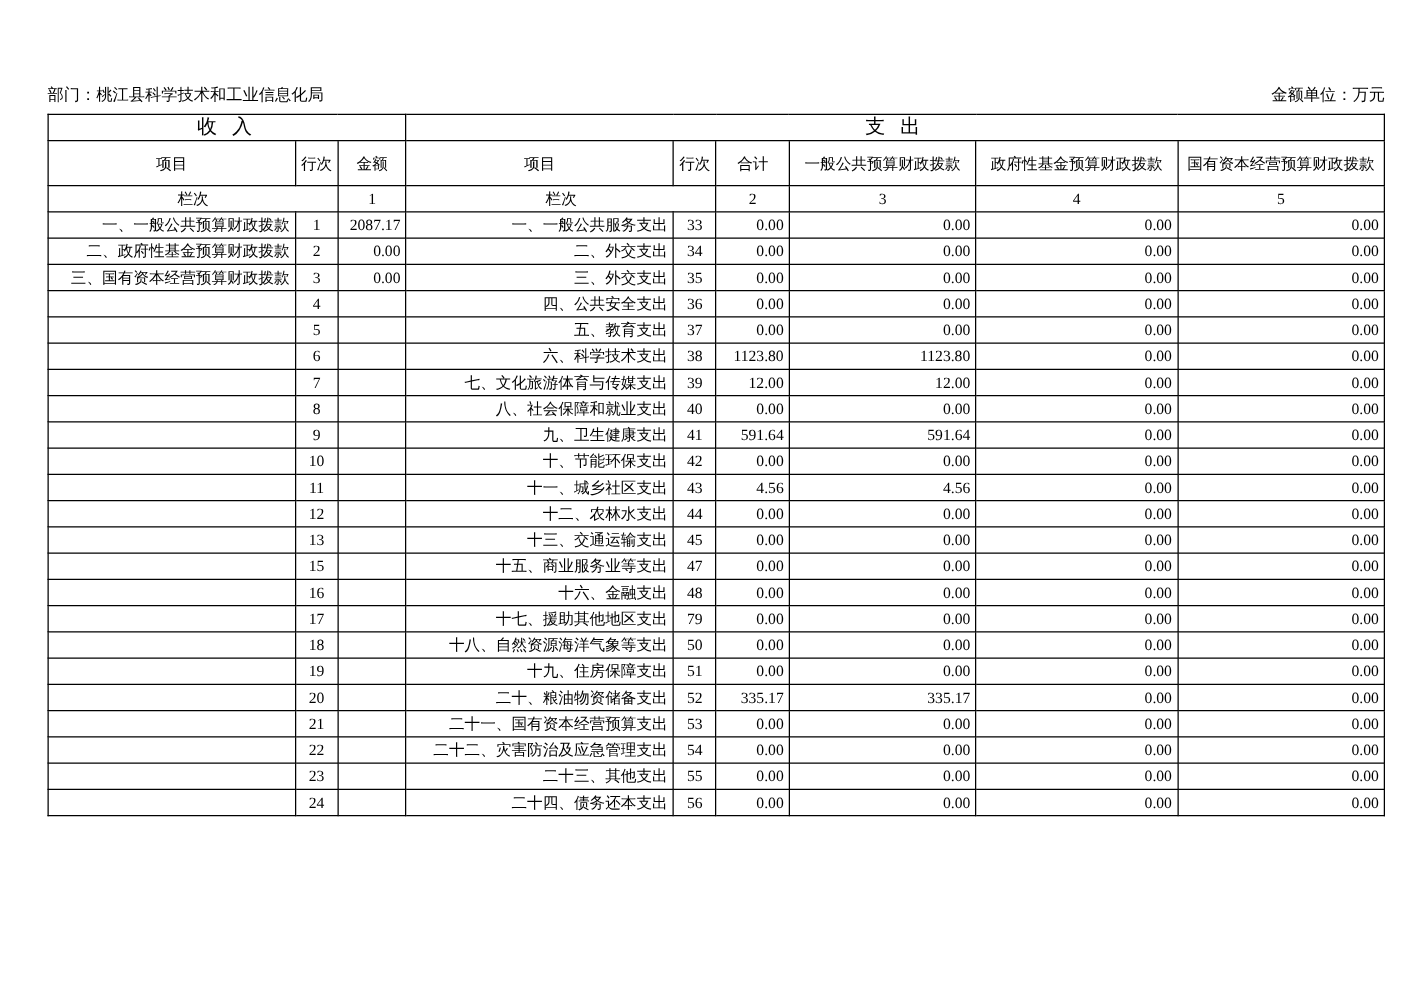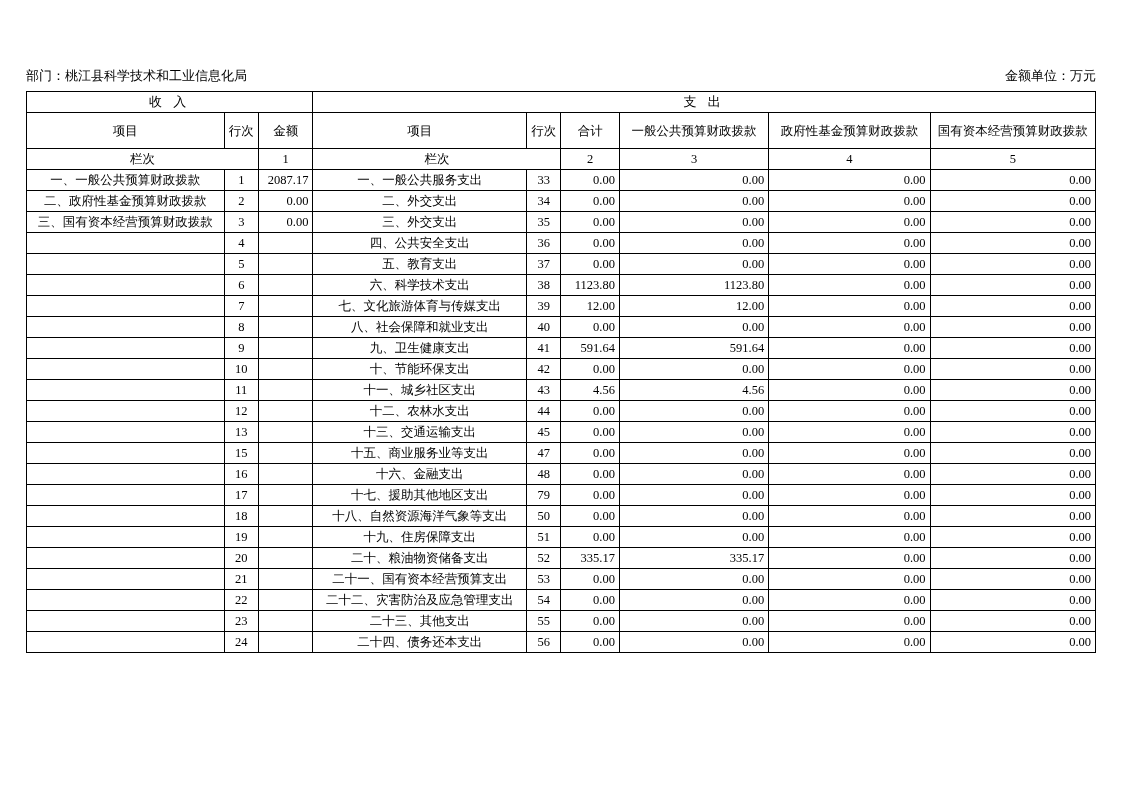--- a/index.html
+++ b/index.html
@@ -10,21 +10,21 @@
   body {
     width: 1122px;
     height: 793px;
     font-family: "Liberation Serif", "DejaVu Serif", serif;
     color: #000000;
     position: relative;
     overflow: hidden;
   }
   .page {
     position: absolute;
-    left: 0; top: 0;
+    left: 12px; top: 0;
     width: 906px;
     height: 793px;
   }
   .header-row {
     position: absolute;
     left: 26px;
     top: 68px;
     width: 1070px;
     display: flex;
     justify-content: space-between;
@@ -46,24 +46,24 @@
   }
   table.budget td, table.budget th {
     border: 1px solid #000000;
     padding: 2px 4px;
     vertical-align: middle;
     font-weight: normal;
     line-height: 16px;
   }
   .c-center { text-align: center; }
   .c-right  { text-align: right; }
-  .c-left   { text-align: center; }
+  .c-left   { text-align: right; }
   .grp-head {
     text-align: center;
-    font-size: 13px;
+    font-size: 16px;
     letter-spacing: 4px;
   }
   .col-item   { width: 196px; }
   .col-line   { width: 34px; }
   .col-amt    { width: 54px; }
   .col-item2  { width: 212px; }
   .col-line2  { width: 34px; }
   .col-total  { width: 58px; }
   .col-g1     { width: 148px; }
   .col-g2     { width: 160px; }

